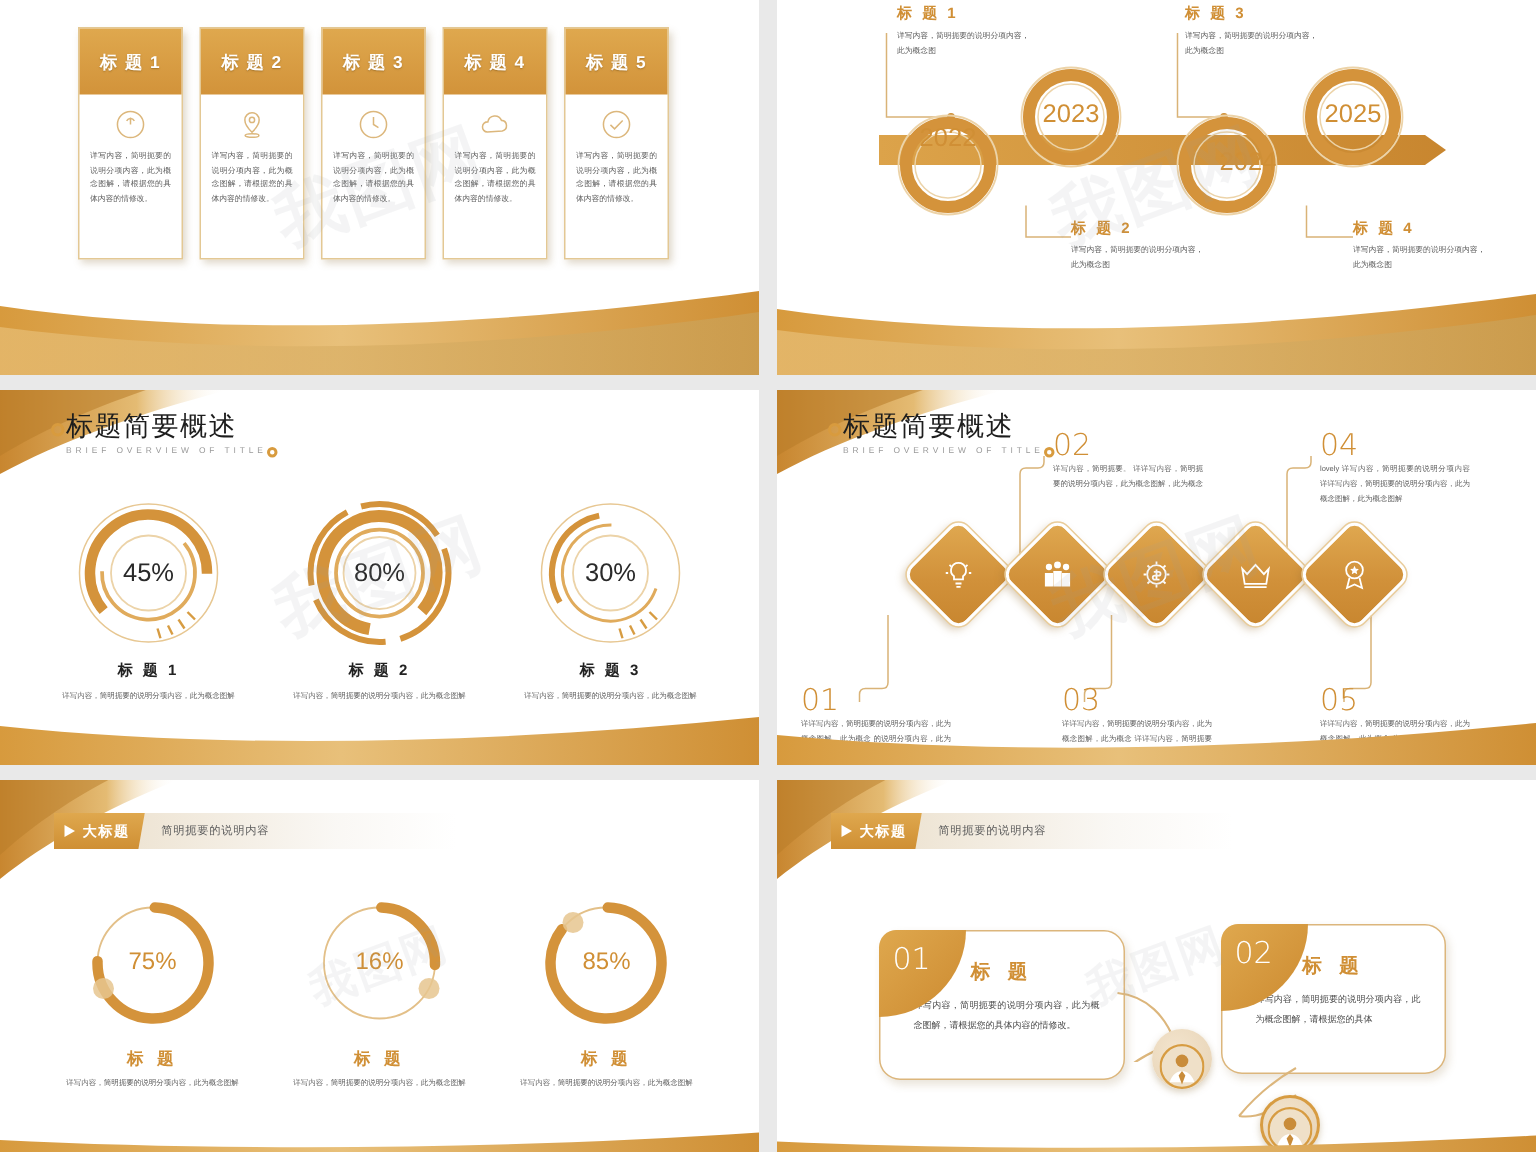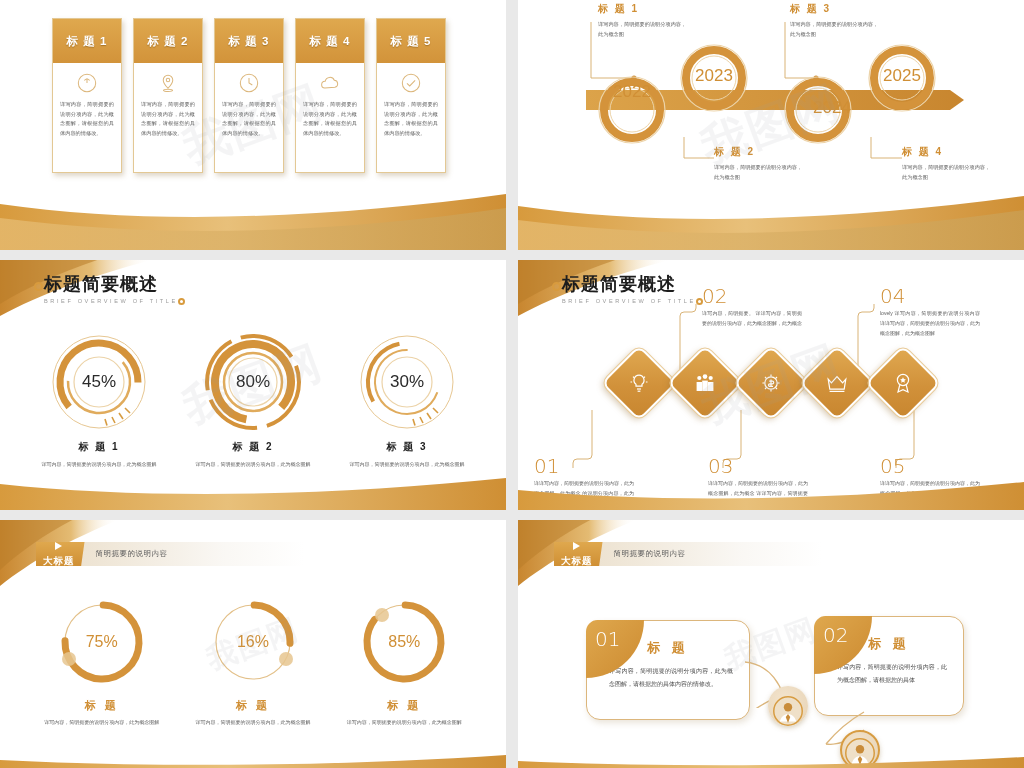--- a/index.html
+++ b/index.html
@@ -87,21 +87,21 @@
   .tl-note { position: absolute; width: 92px; }
   .tl-note .t {
     color: #d08f35; font-size: 10px; font-weight: bold; letter-spacing: 2px;
     margin-bottom: 3px;
   }
   .tl-note .d { font-size: 5.2px; line-height: 1.95; color: #5d5d5d; }
 
   
   .sec-head { position: absolute; left: 44px; top: 12px; }
   .sec-head .zh {
-    font-size: 18px; font-weight: bold; color: #1d1d1d; letter-spacing: 1px;
+    font-size: 18px; font-weight: normal; color: #1d1d1d; letter-spacing: 1px;
   }
   .sec-head .en {
     font-size: 5.6px; color: #9a9a9a; letter-spacing: 2.6px; margin-top: 2px;
   }
   .dot-ring {
     position: absolute; width: 9px; height: 9px; border-radius: 50%;
     border: 2px solid #d89b3e;
   }
 
   
@@ -152,21 +152,20 @@
     width: 268px; height: 24px;
     background: linear-gradient(90deg, rgba(226,209,180,.75) 0%, rgba(240,234,224,.35) 70%, rgba(255,255,255,0) 100%);
     display: flex; align-items: center;
   }
   .banner-tag {
     height: 24px; padding: 0 10px 0 7px;
     background: linear-gradient(180deg,#dfa84e,#cf8f34);
     color:#fff; font-size: 9.5px; font-weight: bold; letter-spacing: 1px;
     display:flex; align-items:center; gap:5px;
     clip-path: polygon(0 0, 100% 0, 93% 100%, 0 100%);
-    flex-direction: column;
   }
   .banner-tag .tri {
     width:0;height:0;border-left:7px solid #fff;
     border-top:4.5px solid transparent;border-bottom:4.5px solid transparent;
   }
   .banner-sub { font-size: 7.5px; color: #5d5d5d; margin-left: 11px; letter-spacing: .5px; }
 
   
   .donuts { position: absolute; left:0; top: 76px; width:100%;
             display:flex; justify-content: space-around; padding: 0 26px; }

